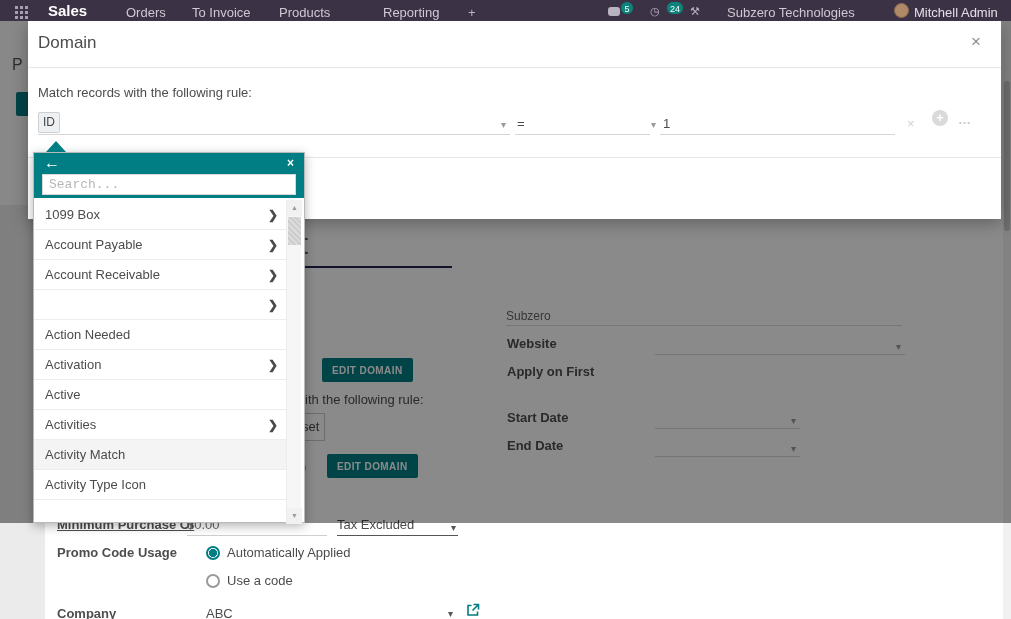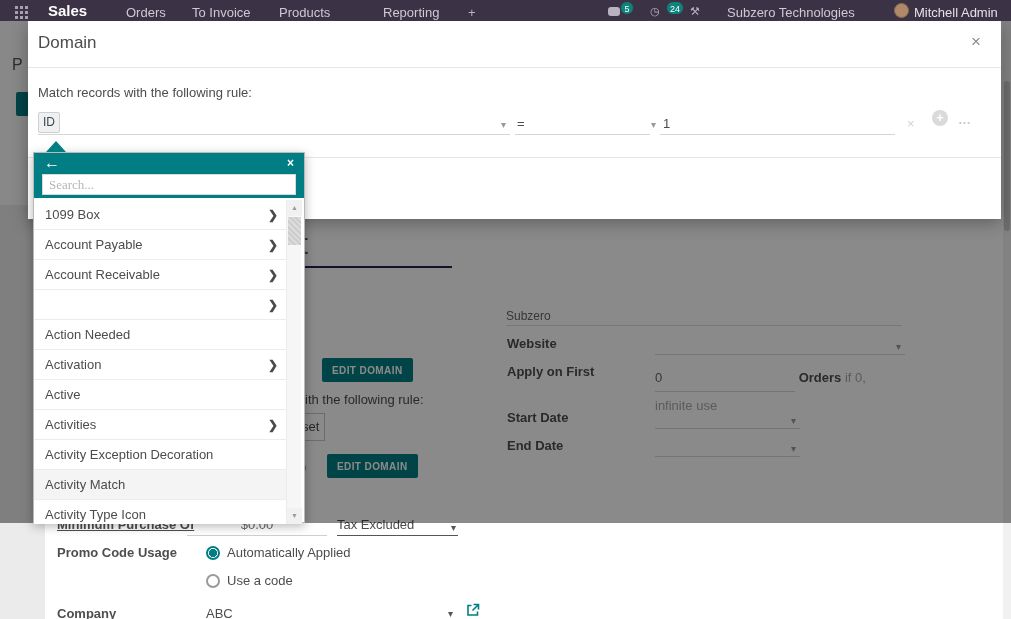--- a/index.html
+++ b/index.html
@@ -21,21 +21,21 @@
   #avatar { position:absolute; left:894px; top:3px; width:15px; height:15px; border-radius:50%; background:#b08968; border:1px solid #8a6a4f; }
 
   
   #page { position:absolute; inset:0; z-index:1; }
   .cpanel { position:absolute; left:0; top:21px; width:1003px; height:184px; background:#fbfbfb; }
   .sheet  { position:absolute; left:45px; top:205px; width:958px; height:414px; background:#ffffff; }
   #page-scrollbar { position:absolute; left:1003px; top:21px; width:8px; height:598px; background:#f1f1f1; }
   #page-scrollbar .thumb { position:absolute; left:1px; top:60px; width:6px; height:150px; background:#c9c9c9; border-radius:3px; }
 
   .lbl  { font-size:13px; font-weight:bold; color:#4e4e4e; white-space:nowrap; }
-  .val  { font-size:13px; color:#666; white-space:nowrap;text-align:center; }
+  .val  { font-size:13px; color:#666; white-space:nowrap; }
   .muted{ color:#a8a8a8; }
   .underline-field { border-bottom:1px solid #d6d6d6; }
   .caret { font-size:10px; color:#9a9a9a; }
   .caret-dark { font-size:10px; color:#555; }
   .teal-btn { background:#017e84; color:#fff; font-size:10px; font-weight:bold; letter-spacing:.4px;
     border:none; border-radius:2px; height:24px; padding:0 10px; cursor:pointer; white-space:nowrap; }
 
   .radio { width:14px; height:14px; border-radius:50%; display:inline-block; }
   .radio.on  { border:2px solid #017e84; background:radial-gradient(circle, #017e84 0 4px, #fff 4px); }
   .radio.off { border:2px solid #9a9a9a; background:#fff; }
@@ -60,21 +60,21 @@
 
   
   #popover { position:absolute; left:33px; top:152px; width:272px; height:371px; background:#fff;
     border:1px solid #b9b9b9; box-shadow:0 3px 10px rgba(0,0,0,.3); z-index:20; }
   #popover-arrow { position:absolute; left:46px; top:141px; width:0; height:0; z-index:21;
     border-left:10px solid transparent; border-right:10px solid transparent; border-bottom:11px solid #017e84; }
   #popover-header { position:absolute; left:0; top:0; width:270px; height:45px; background:#017e84; }
   #back-arrow { position:absolute; left:10px; top:1px; color:#fff; font-size:16px; font-weight:bold; cursor:pointer; }
   #popover-close { position:absolute; right:10px; top:3px; color:#fff; font-size:12px; font-weight:bold; cursor:pointer; }
   #search-input { position:absolute; left:8px; top:21px; width:254px; height:21px; border:1px solid #d9d9d9;
-    font-size:13px; padding:0 6px; color:#444; font-family:Liberation Serif, serif; }
+    font-size:13px; padding:0 6px; color:#444; font-family:Liberation Mono, monospace; }
   #search-input::placeholder { color:#b7b7b7; }
   #field-list { position:absolute; left:0; top:47px; width:254px; height:324px; overflow:hidden; }
   .frow { height:30px; display:flex; align-items:center; padding-left:11px; padding-right:10px;
     border-bottom:1px solid #ededed; font-size:13px; color:#4c4c4c; cursor:pointer; background:#fff; }
   .frow.hl { background:#f4f4f4; }
   .frow .chev { margin-left:auto; font-size:12px; font-weight:bold; color:#4a4a4a; }
   #pop-scrollbar { position:absolute; left:252px; top:47px; width:15px; height:324px; background:#f6f6f6; border-left:1px solid #ececec; }
   .sb-btn { position:absolute; left:0; width:15px; height:16px; background:#f1f1f1; color:#9a9a9a;
     font-size:7px; text-align:center; line-height:16px; cursor:pointer; }
   #sb-thumb { position:absolute; left:1px; top:17px; width:13px; height:28px; cursor:pointer;
@@ -104,25 +104,20 @@
 
   <div class="abs" style="left:506px; top:309px; font-size:12px; color:#666;">Subzero</div>
   <div class="abs" style="left:506px; top:325px; width:396px; border-bottom:1px solid #dcdcdc;"></div>
 
   <div class="abs lbl" style="left:507px; top:336px;">Website</div>
   <div class="abs underline-field" style="left:655px; top:336px; width:250px; height:19px;">
     <span class="caret" style="position:absolute; right:4px; top:5px;">▾</span>
   </div>
 
   <div class="abs lbl" style="left:507px; top:364px;">Apply on First</div>
-  <div class="abs" style="left:655px; top:364px; width:252px; font-size:13px; line-height:27px;">
-    <span class="underline-field" style="display:inline-block; width:140px; color:#666;">0</span>
-    <span class="lbl">Orders</span>
-    <span class="muted" style="font-size:13px;">if 0, infinite use</span>
-  </div>
 
   <div class="abs lbl" style="left:507px; top:410px;">Start Date</div>
   <div class="abs underline-field" style="left:655px; top:410px; width:145px; height:19px;">
     <span class="caret" style="position:absolute; right:4px; top:5px;">▾</span>
   </div>
 
   <div class="abs lbl" style="left:507px; top:438px;">End Date</div>
   <div class="abs underline-field" style="left:655px; top:438px; width:145px; height:19px;">
     <span class="caret" style="position:absolute; right:4px; top:5px;">▾</span>
   </div>
@@ -213,23 +208,20 @@
       <span>Activation</span>
       <span class="chev">❯</span>
     </div>
     <div class="frow">
       <span>Active</span>
     </div>
     <div class="frow">
       <span>Activities</span>
       <span class="chev">❯</span>
     </div>
-    <div class="frow">
-      <span>Activity Exception Decoration</span>
-    </div>
     <div class="frow hl">
       <span>Activity Match</span>
     </div>
     <div class="frow">
       <span>Activity Type Icon</span>
     </div>
   </div>
 
   <div id="pop-scrollbar">
     <div class="sb-btn" style="top:0;">▲</div>

